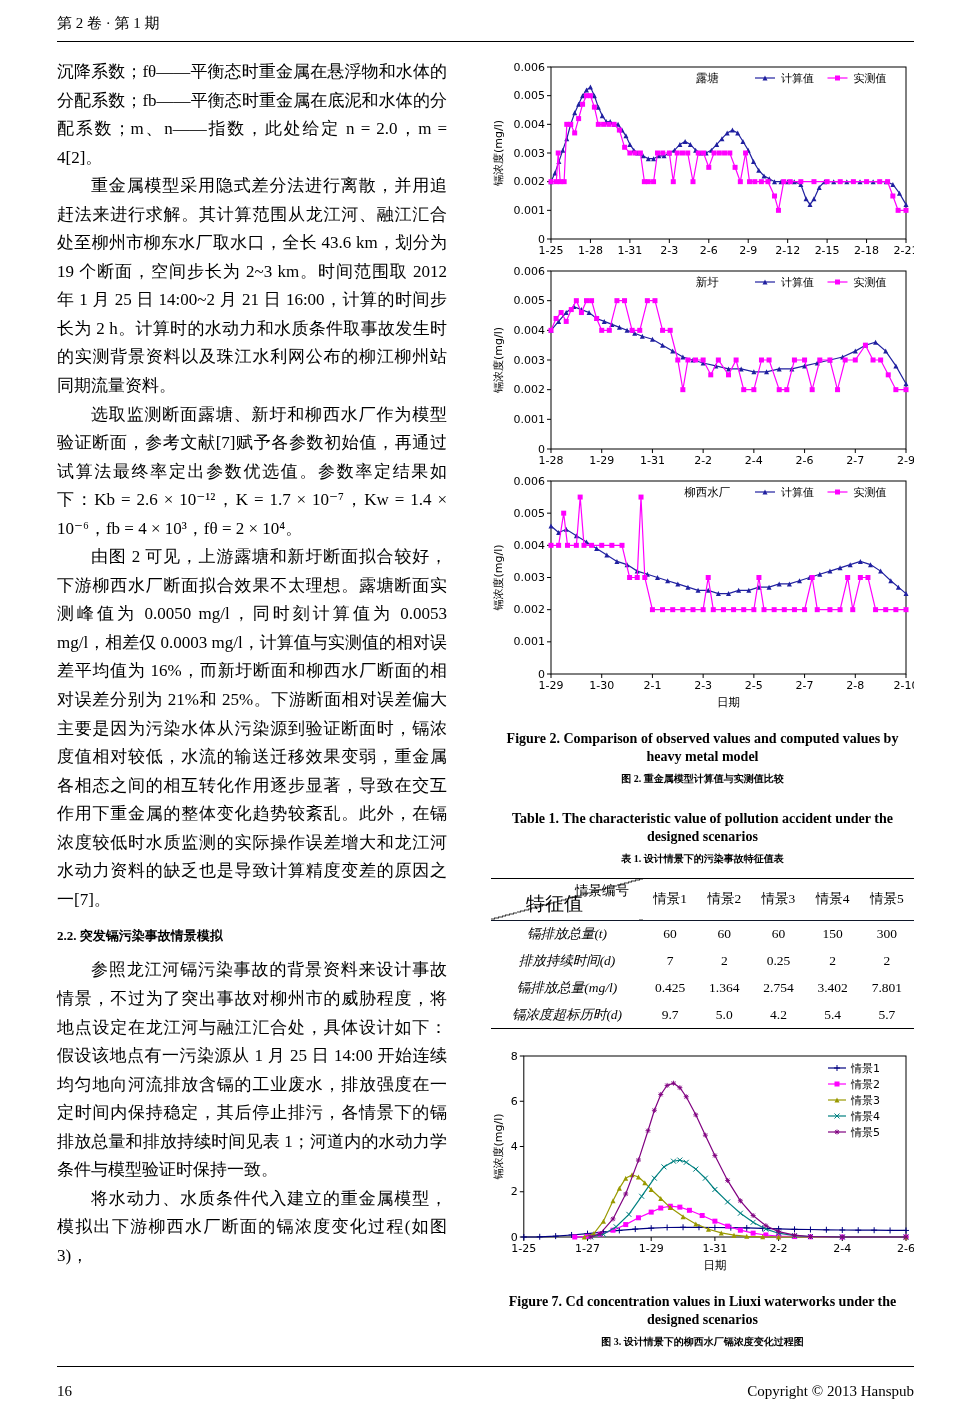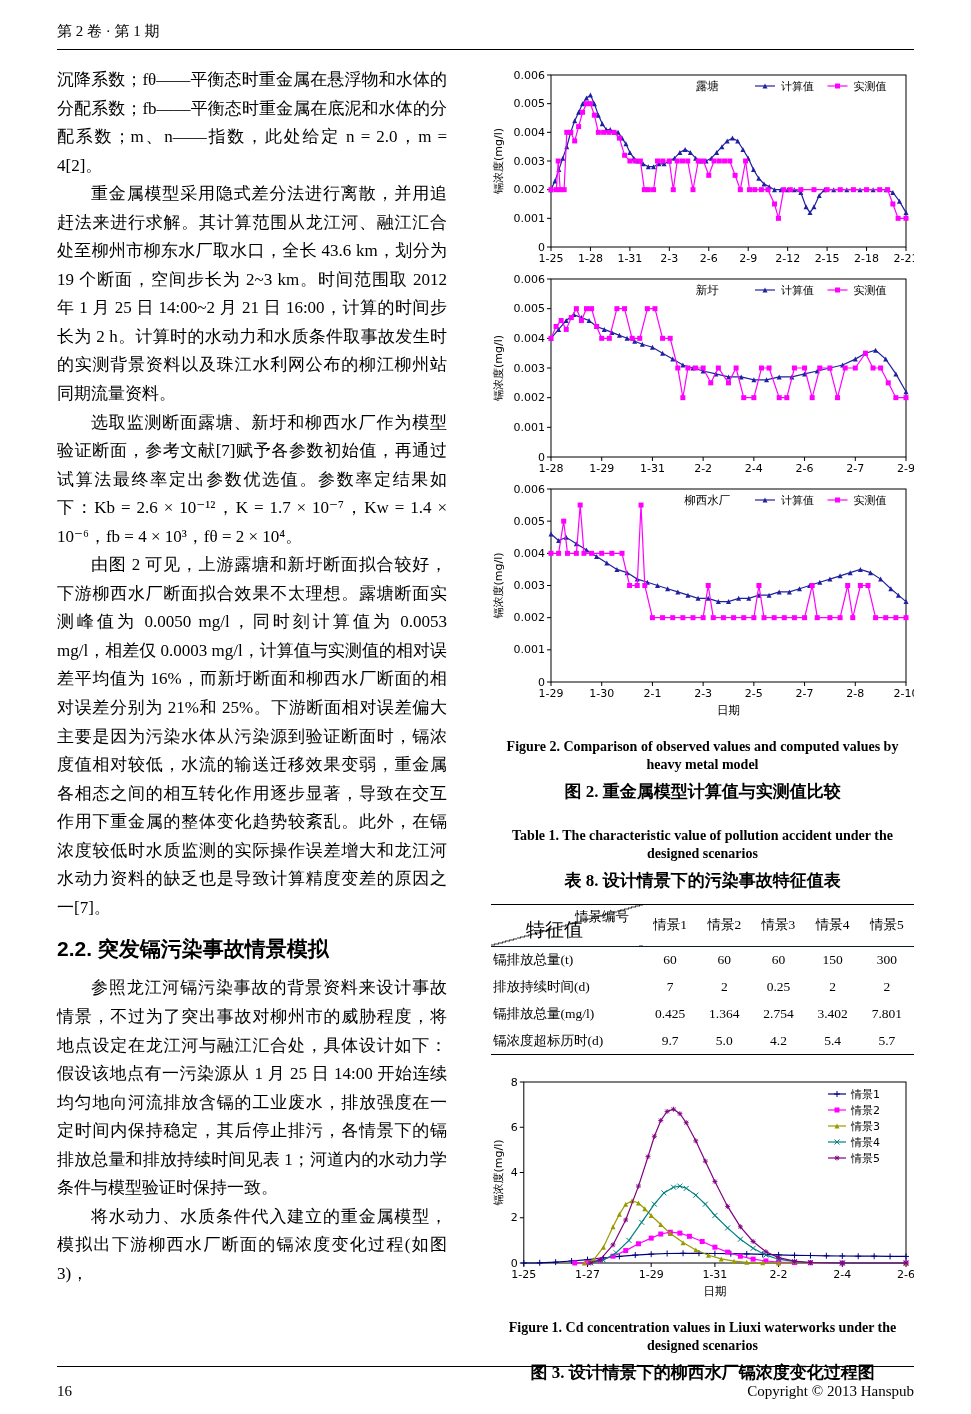--- a/index.html
+++ b/index.html
@@ -1,51 +1,51 @@
 <!DOCTYPE html>
 <html><head>
 <meta charset="utf-8">
 <style>
   *{margin:0;padding:0;box-sizing:border-box}
   html,body{background:#fff}
   body{width:971px;height:1414px;position:relative;color:#000;
        font-family:"Liberation Serif","DejaVu Serif",serif;}
-  .page{position:absolute;inset:0;padding:20px 57px 0 57px;}
+  .page{position:absolute;inset:0;padding:12px 57px 0 57px;}
   
   .header{position:relative;height:30px;border-bottom:1.4px solid #000;}
   .h-left{position:absolute;left:0;top:2px;font-size:15px;}
   .h-center{position:absolute;left:0;right:0;top:2px;text-align:center;font-size:15.5px;}
   
   .columns{display:flex;gap:44px;margin-top:16px;}
   .col-left{width:404px;}
   .col-right{width:423px;}
   .col-left p{font-size:17px;line-height:1.68;text-align:justify;text-indent:2em;}
   .col-left p.noind{text-indent:0;}
-  .sec{font-family:Liberation Sans, sans-serif;font-weight:bold;
-       font-size:21px;margin:13px 0 11px 0;}
+  .sec{font-family:Liberation Serif, serif;font-weight:bold;
+       font-size:13px;margin:13px 0 11px 0;}
   
   .cap{text-align:center;font-weight:bold;margin-top:14px;}
   .cap-en{font-size:14px;line-height:1.32;padding:0 8px;}
-  .cap-zh{font-size:17px;margin-top:5px;}
+  .cap-zh{font-size:10px;margin-top:5px;}
   
   .chartwrap{margin-top:2px;}
   svg text{fill:#000;}
   
   .t1{width:100%;border-collapse:collapse;font-size:13.5px;margin-top:12px;
       border-top:1.6px solid #000;border-bottom:1.6px solid #000;}
   .t1 thead tr{border-bottom:1px solid #0f172a;}
   .t1 th,.t1 td{font-weight:normal;text-align:center;padding:4px 2px;}
   .t1 tbody td{height:27px;}
   .diag{position:relative;width:152px;height:42px;padding:0;
         background:linear-gradient(to bottom right,
           transparent calc(50% - 0.6px), #333 calc(50% - 0.6px),
           #333 calc(50% + 0.6px), transparent calc(50% + 0.6px));}
   .diag-top{position:absolute;top:3px;right:14px;font-size:13.5px;}
   .diag-bottom{position:absolute;bottom:3px;left:6px;font-size:19px;margin-left:29px;}
-  .t1 td.rowlab{text-align:left;}
+  .t1 td.rowlab{text-align:center;font-style:italic;}
   
   .footer{position:absolute;left:57px;right:57px;bottom:14px;height:34px;
           border-top:1.4px solid #000;display:flex;justify-content:space-between;
           align-items:flex-end;font-size:15px;padding-top:10px;}
 </style>
 </head>
 <body>
 
 <div class="page">
 
@@ -535,21 +535,21 @@
           </svg>
       </div>
 
       <div class="cap">
         <div class="cap-en">Figure 2. Comparison of observed values and computed values by heavy metal model</div>
         <div class="cap-zh">图 2. 重金属模型计算值与实测值比较</div>
       </div>
 
       <div class="cap" style="margin-top:24px;">
         <div class="cap-en">Table 1. The characteristic value of pollution accident under the designed scenarios</div>
-        <div class="cap-zh">表 8. 设计情景下的污染事故特征值表</div>
+        <div class="cap-zh">表 1. 设计情景下的污染事故特征值表</div>
       </div>
 
       <table class="t1">
         <thead>
           <tr>
             <th class="diag">
               <span class="diag-top">情景编号</span>
               <span class="diag-bottom">特征值</span>
             </th>
           <th>情景1</th>
@@ -779,21 +779,21 @@
             </g>
             <g>
               <line x1="337" y1="83" x2="355" y2="83" stroke="#800080" stroke-width="1.2"></line>
               <path d="M343.5,83H348.5M346,80.5V85.5M344.125,81.125L347.875,84.875M347.875,81.125L344.125,84.875" stroke="#800080" stroke-width="0.9" fill="none"></path>
               <text x="360" y="86.8" font-size="11" font-family="&quot;DejaVu Sans&quot;,sans-serif">情景5</text>
             </g>
           </svg>
       </div>
 
       <div class="cap">
-        <div class="cap-en">Figure 1. Cd concentration values in Liuxi waterworks under the designed scenarios</div>
+        <div class="cap-en">Figure 7. Cd concentration values in Liuxi waterworks under the designed scenarios</div>
         <div class="cap-zh">图 3. 设计情景下的柳西水厂镉浓度变化过程图</div>
       </div>
 
     </div>
   </div>
 
   <div class="footer">
     <span>16</span>
     <span>Copyright © 2013 Hanspub</span>
   </div>

